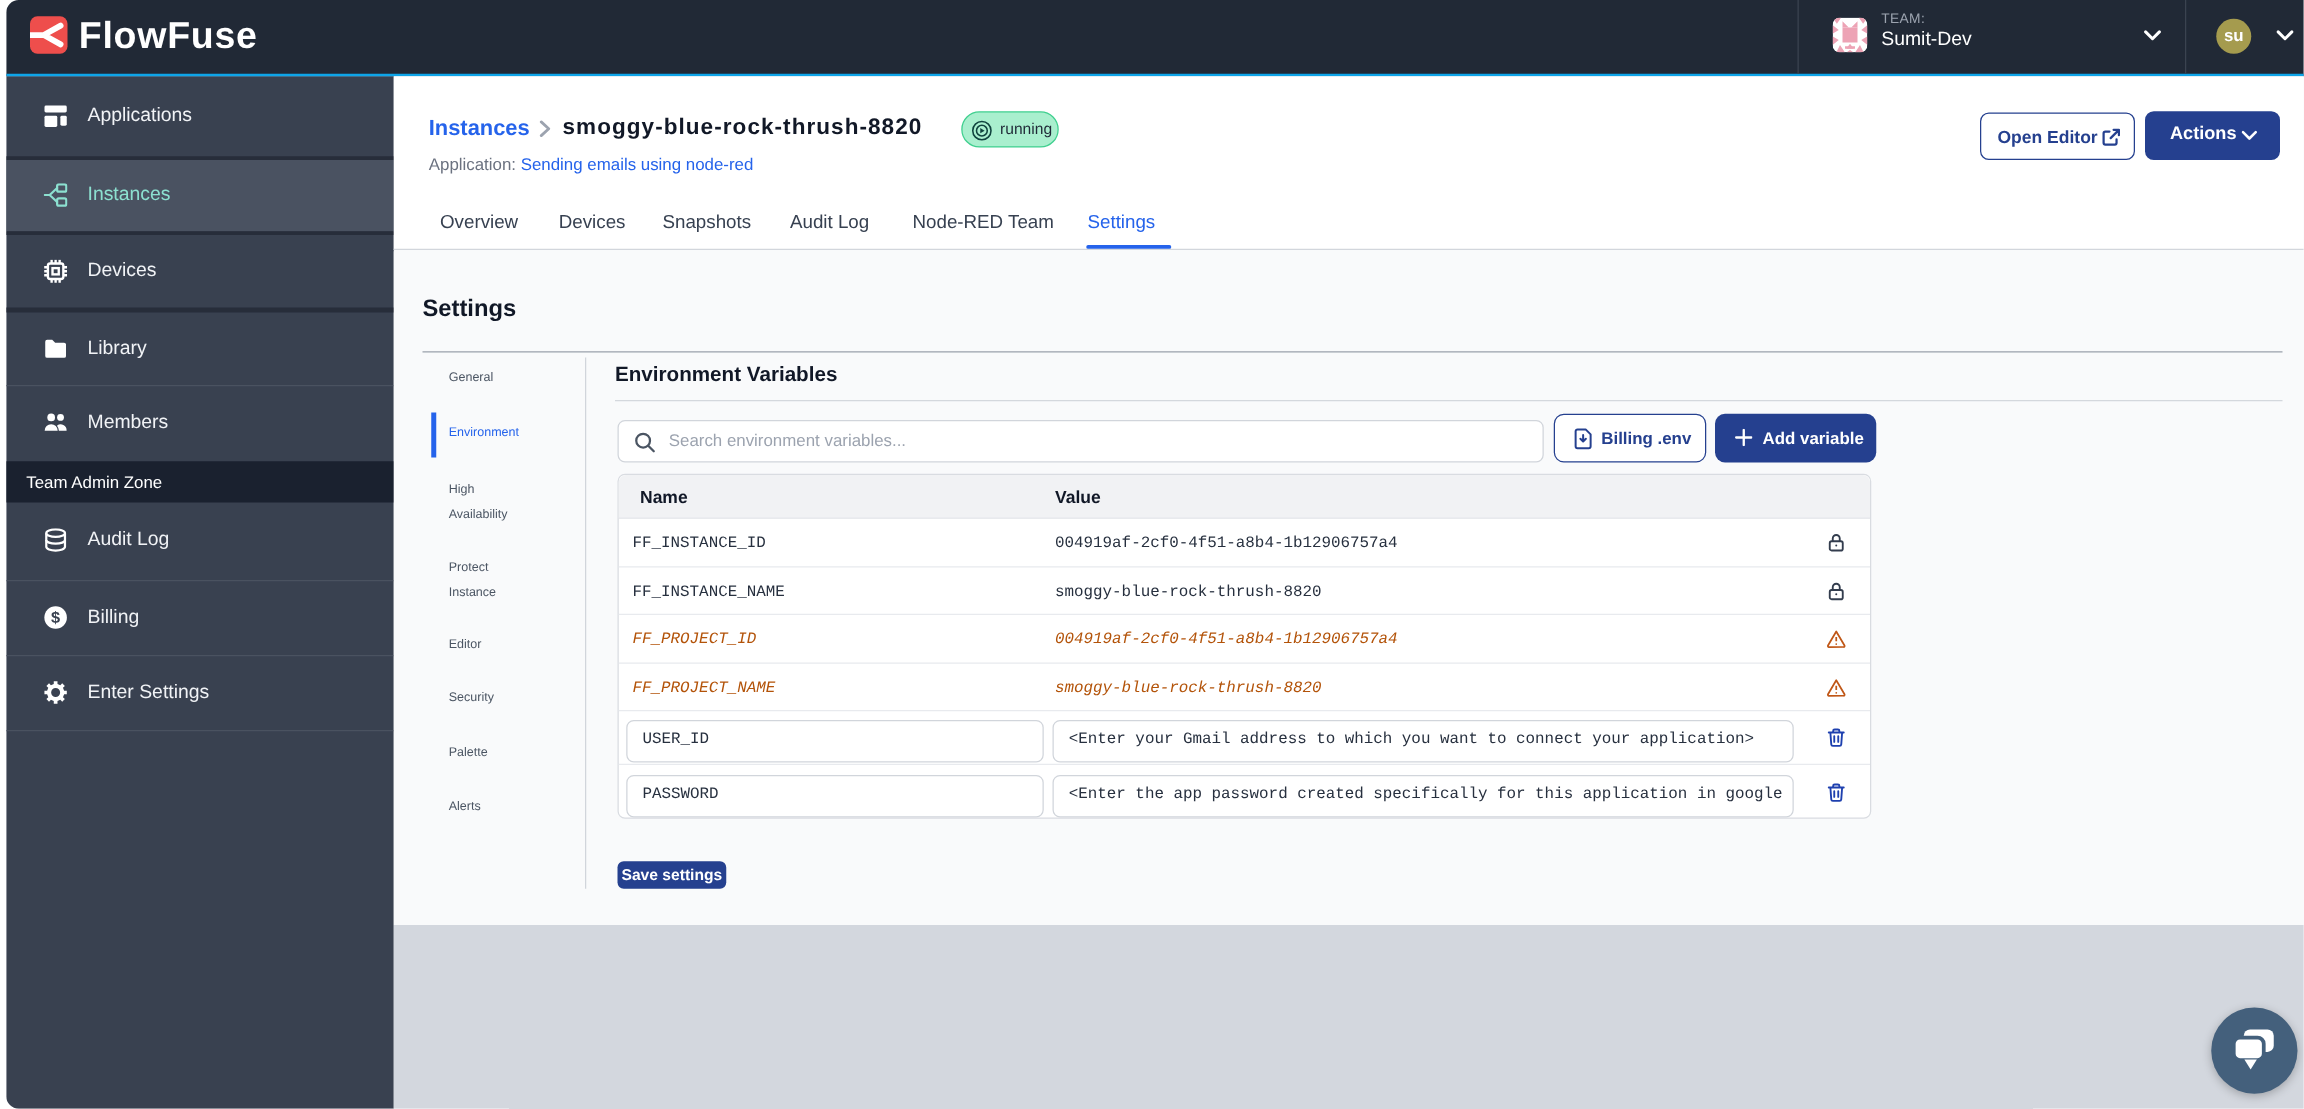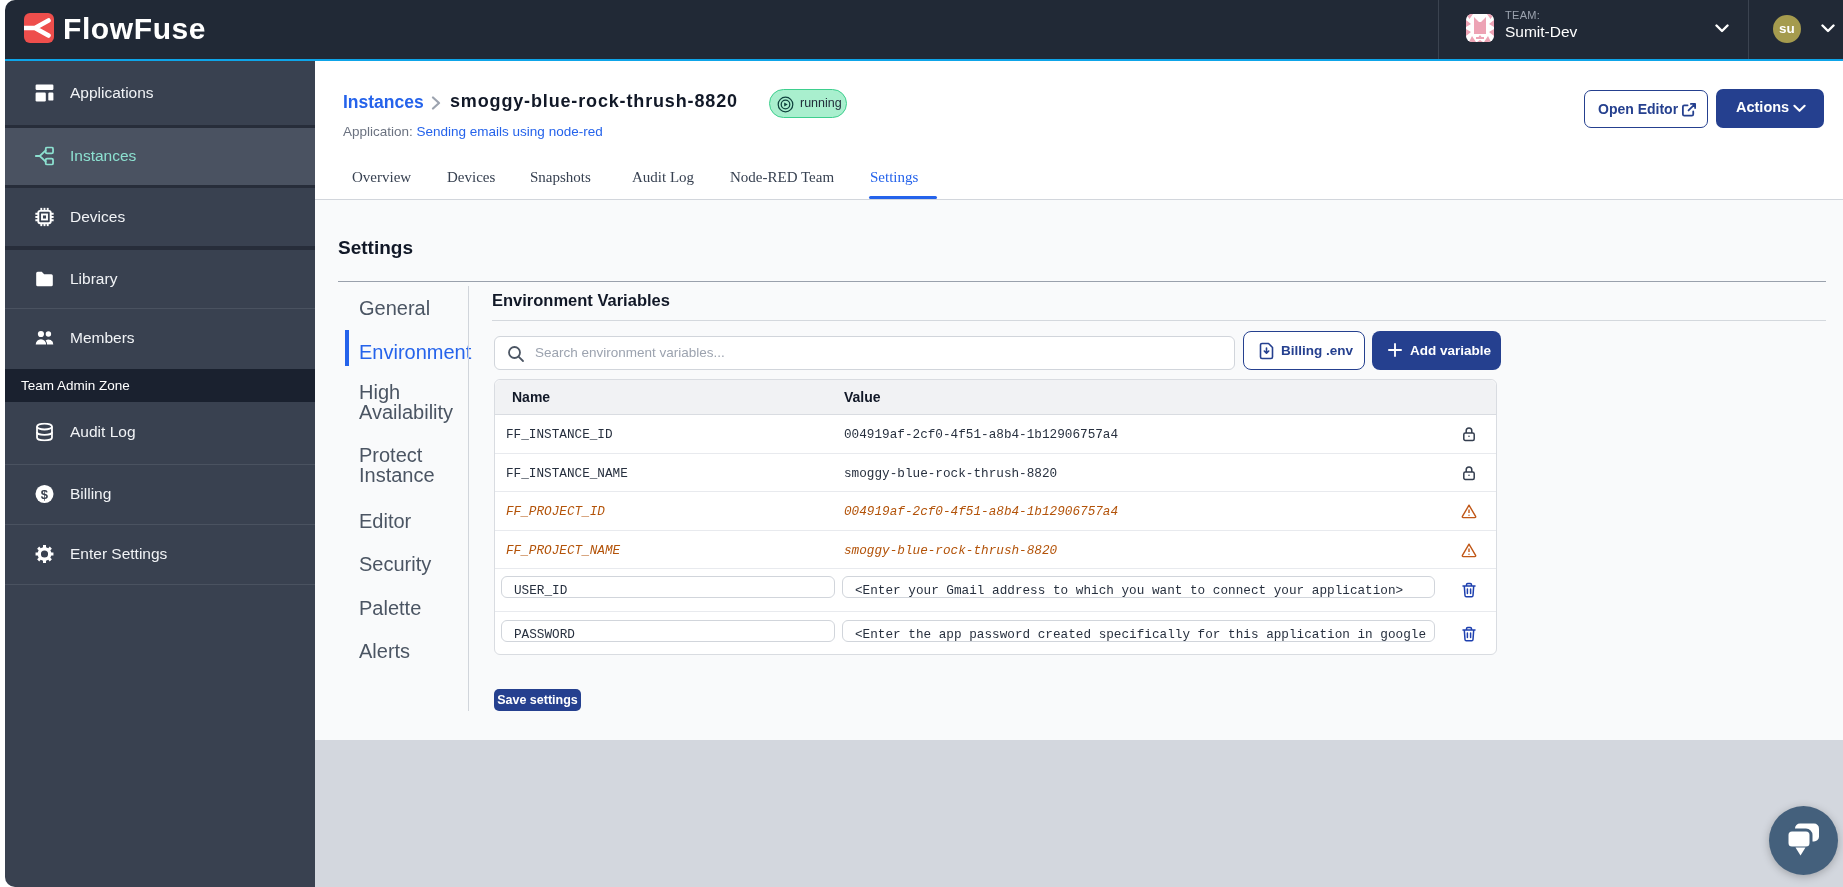--- a/index.html
+++ b/index.html
@@ -24,50 +24,50 @@
 .sepline { position:absolute; left:0; width:310px; height:1px; background:#4a5260; }
 .admin-band { position:absolute; left:0; top:308px; width:310px; height:33px; background:#1a212f; color:#fff; font-size:13.5px; line-height:33px; padding-left:16px; }
 
 .mainhdr { position:absolute; left:310px; top:61px; width:1528px; height:139px; background:#fff; border-bottom:1px solid #d2d6dc; }
 .crumb-a { position:absolute; left:28px; top:31px; font-size:17.5px; font-weight:bold; color:#2563eb; }
 .crumb-name { position:absolute; left:135px; top:30px; font-size:18px; font-weight:bold; color:#111827; letter-spacing:0.85px; }
 .badge { position:absolute; left:454px; top:28px; width:78px; height:29px; background:#a9efce; border:1px solid #3ecf8e; border-radius:15px; color:#1f2937; font-size:12.5px; }
 .badge span { position:absolute; left:30px; top:6px; }
 .app-line { position:absolute; left:28px; top:63px; font-size:13.5px; color:#6b7280; }
 .app-line a { color:#2563eb; text-decoration:none; }
-.tab { position:absolute; top:108px; font-size:15px; color:#374151;font-family:Liberation Serif, serif; }
+.tab { position:absolute; top:108px; font-size:15px; color:#374151; }
 .tab.active { color:#2563eb; }
 .tab-underline { position:absolute; left:554px; top:135px; width:68px; height:3px; background:#2563eb; border-radius:2px; }
 .btn-open { position:absolute; left:1269px; top:29px; width:124px; height:38px; background:#fff; border:1px solid #25408f; border-radius:7px; color:#25408f; font-size:15px; font-weight:bold; }
 .btn-actions { position:absolute; left:1401px; top:28px; width:108px; height:39px; background:#25408f; border-radius:7px; color:#fff; font-size:15px; font-weight:bold; }
 
 .content { position:absolute; left:310px; top:201px; width:1528px; height:539px; background:#f9fafb; }
 .set-title { position:absolute; left:23px; top:36px; font-size:19px; font-weight:bold; color:#111827; }
 .set-div { position:absolute; left:23px; top:80px; width:1488px; height:1px; background:#9aa1ac; }
 .vdiv { position:absolute; left:153px; top:85px; width:1px; height:425px; background:#d1d5db; }
-.snav { position:absolute; font-size:20px; color:#4b5563; left:44px; }
+.snav { position:absolute; font-size:10px; color:#4b5563; left:44px; }
 .snav.active { color:#2563eb; }
 .snav-bar { position:absolute; left:29.5px; top:129px; width:4px; height:36px; background:#2563eb; }
 .env-title { position:absolute; left:177px; top:90px; font-size:16.5px; font-weight:bold; color:#111827; }
 .env-div { position:absolute; left:177px; top:119px; width:1334px; height:1px; background:#d4d8dd; }
 
 .search { position:absolute; left:179px; top:135px; width:741px; height:34px; background:#fff; border:1px solid #d1d5db; border-radius:6px; }
 .search .ph { position:absolute; left:40px; top:8px; font-size:13.5px; color:#9ca3af; }
 .btn-import { position:absolute; left:928px; top:130px; width:122px; height:39px; background:#fff; border:1px solid #25408f; border-radius:8px; color:#25408f; font-size:13.5px; font-weight:bold; }
 .btn-add { position:absolute; left:1057px; top:130px; width:129px; height:39px; background:#25408f; border-radius:8px; color:#fff; font-size:13.5px; font-weight:bold; }
 
 .envtbl { position:absolute; left:179px; top:178px; width:1003px; height:276px; background:#fff; border:1px solid #d9dce1; border-radius:6px; }
 .thead { position:absolute; left:0; top:0; width:100%; height:35px; background:#f1f2f4; border-bottom:1px solid #d9dce1; border-radius:6px 6px 0 0; font-size:14px; font-weight:bold; color:#111827; }
 .mono { font-family:"Liberation Mono",monospace; font-size:12.7px; color:#27303f; }
 .mono.org { color:#b35309; font-style:italic; }
 .trow { position:absolute; left:0; width:100%; border-bottom:1px solid #e8eaee; }
 .cellname { position:absolute; left:11px; top:50%; transform:translateY(-50%); }
 .cellval { position:absolute; left:349px; top:50%; transform:translateY(-50%); }
 .rowic { position:absolute; left:966px; top:50%; transform:translateY(-50%); width:16px; height:16px; }
-.inp { position:absolute; background:#fff; border:1px solid #d1d5db; border-radius:6px; height:22px; line-height:28px; overflow:hidden; white-space:nowrap; }
+.inp { position:absolute; background:#fff; border:1px solid #d1d5db; border-radius:6px; height:34px; line-height:28px; overflow:hidden; white-space:nowrap; }
 .btn-save { position:absolute; left:179px; top:488px; width:87px; height:22px; background:#25408f; border-radius:5px; color:#fff; font-size:12.5px; font-weight:bold; text-align:center; line-height:22px; }
 
 .footer { position:absolute; left:310px; top:740px; width:1528px; height:147px; background:#d3d7de; }
 .chat { position:absolute; left:1764px; top:806px; width:69px; height:69px; border-radius:50%; background:#44607c; box-shadow:0 2px 8px rgba(0,0,0,0.25); }
 </style>
 </head>
 <body>
 <div class="win">
 
   <div class="sidebar">

